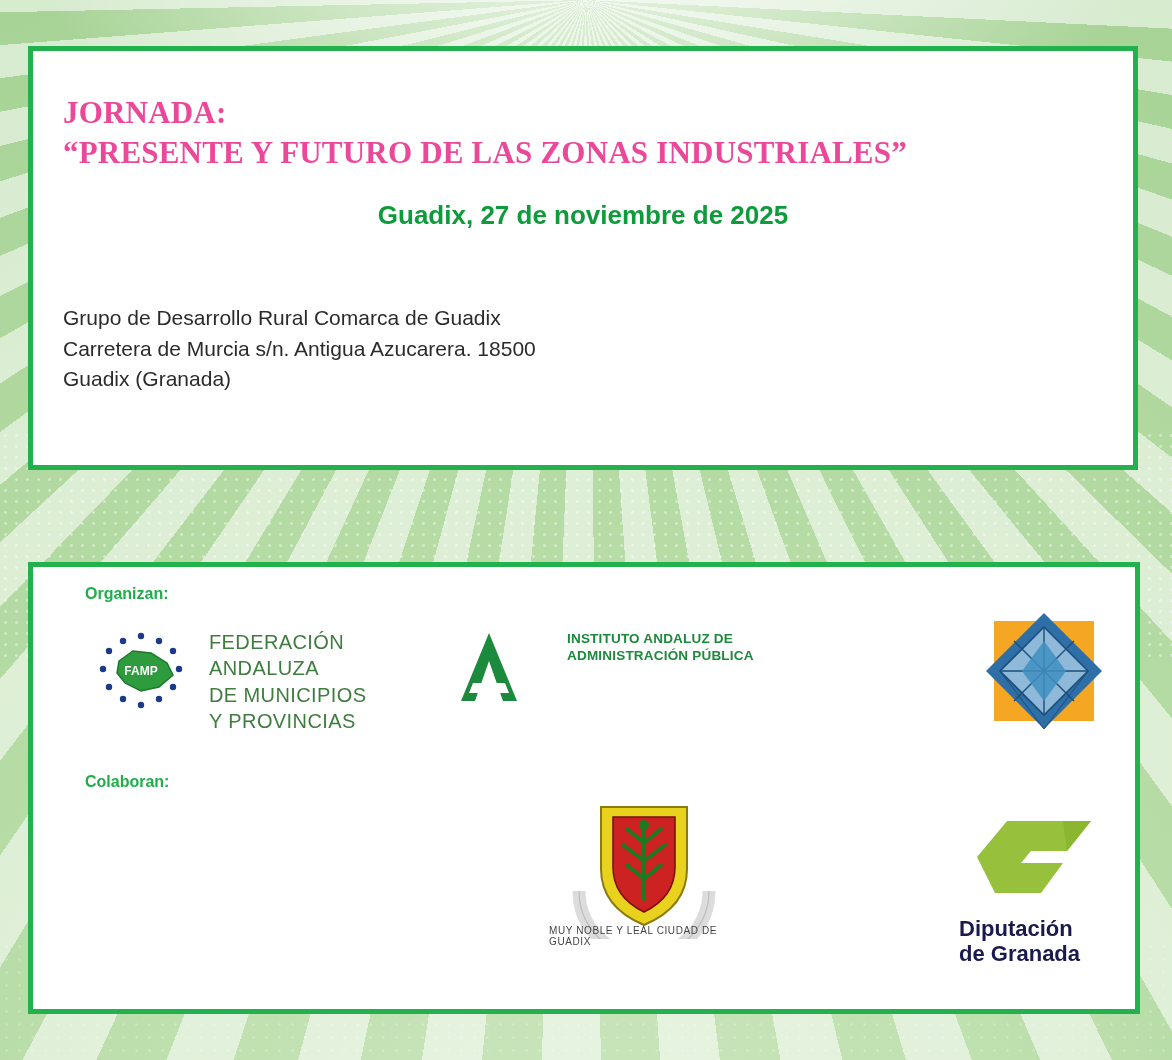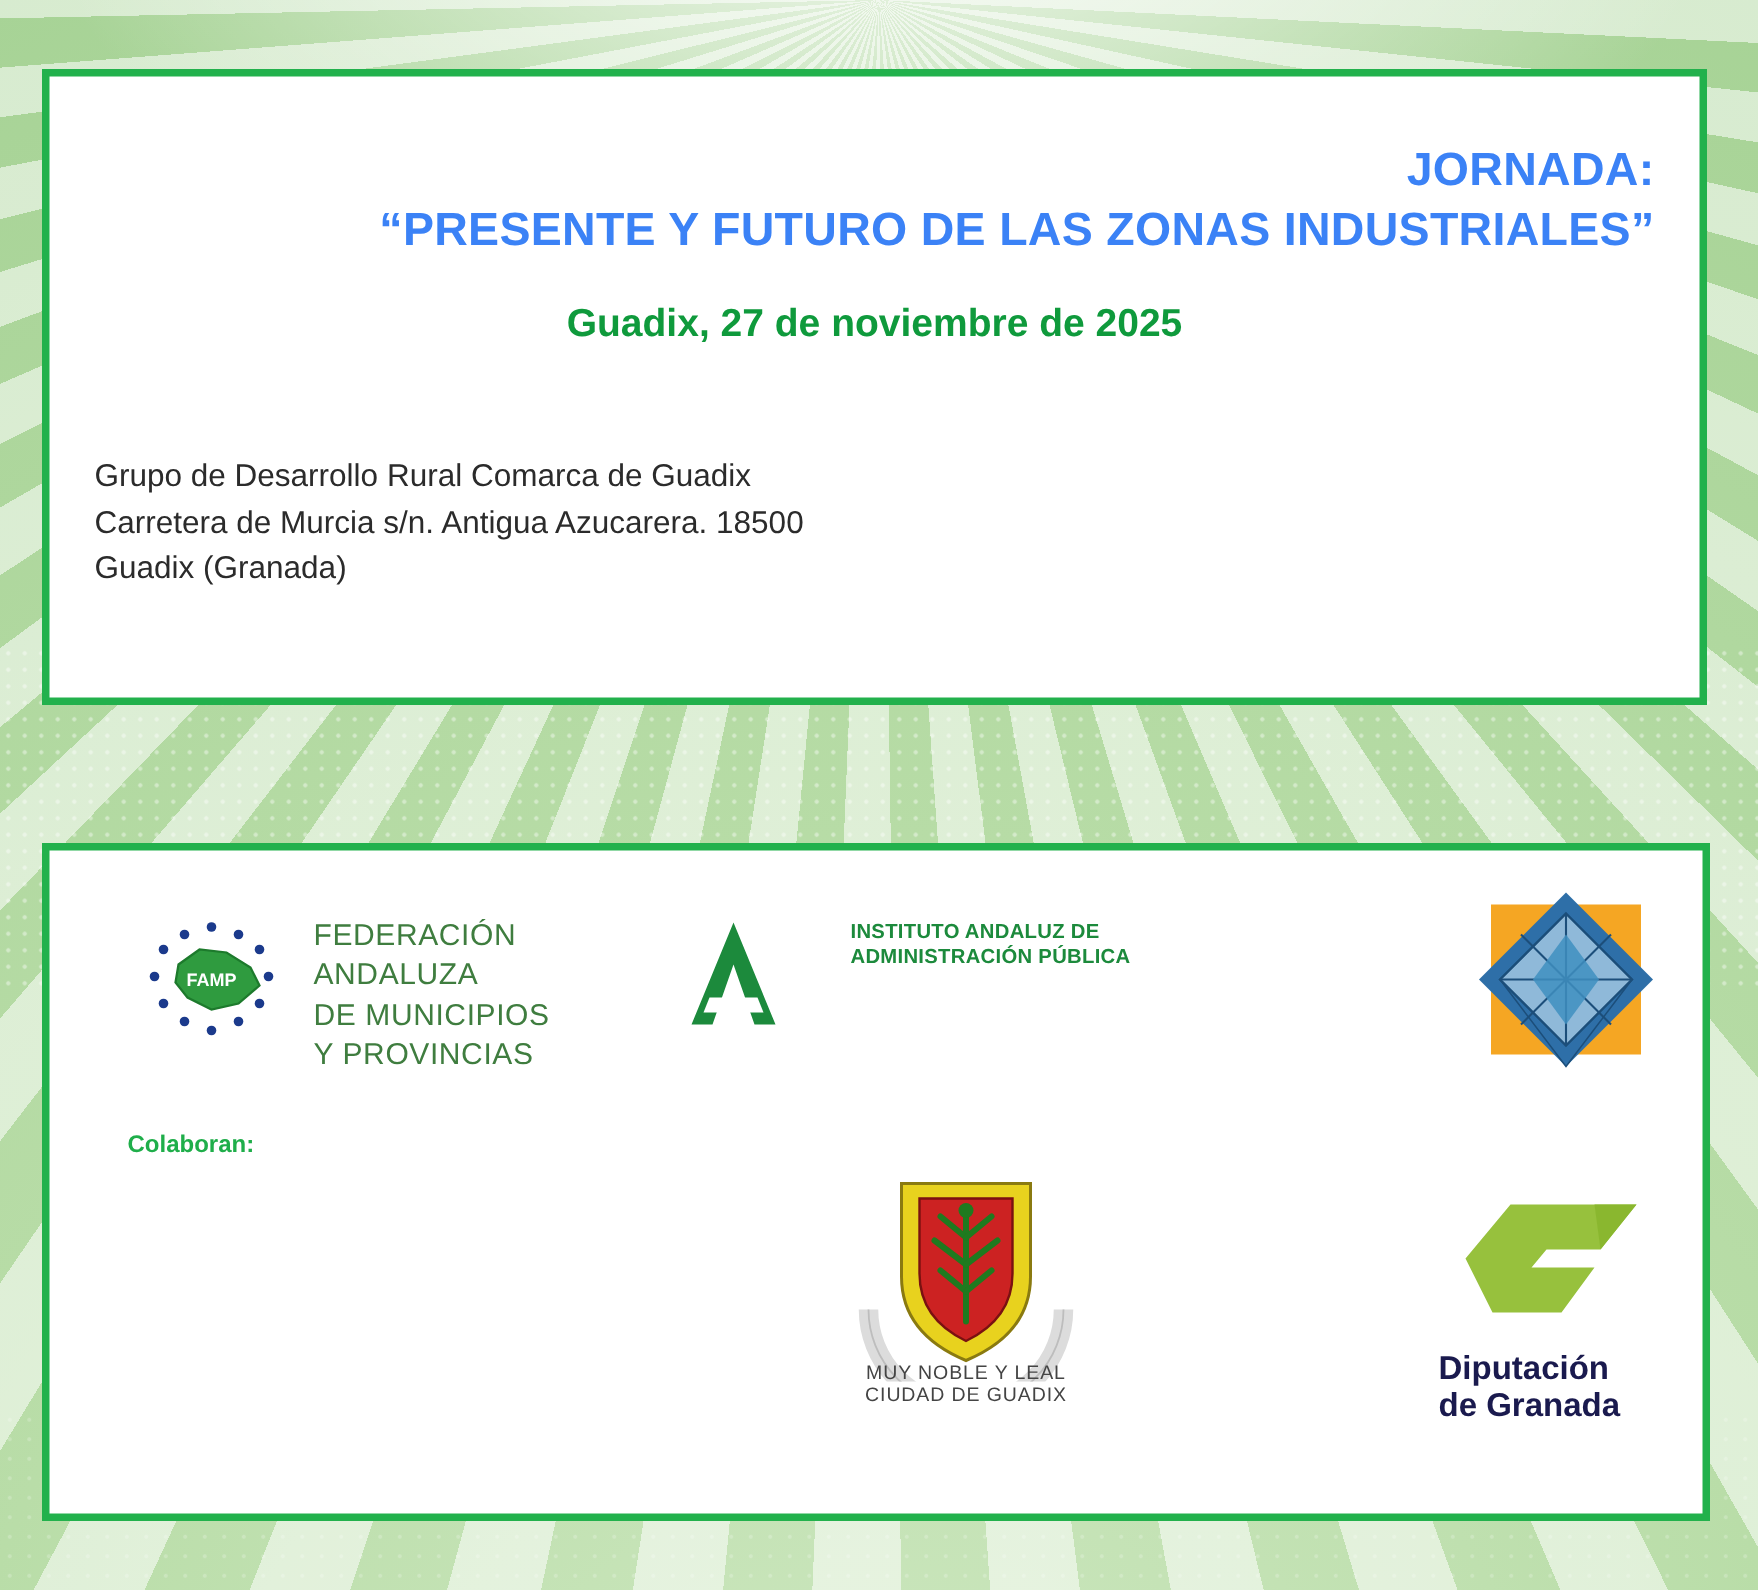--- a/index.html
+++ b/index.html
@@ -67,27 +67,28 @@
 
   .card-bottom {
     left: 28px;
     top: 562px;
     width: 1112px;
     height: 452px;
     padding: 18px 26px;
   }
 
   .title {
-    text-align: right;
-    color: #3b82f6;
+    text-align: left;
+    color: #ec4899;
     font-weight: bold;
     font-size: 31px;
     line-height: 1.28;
     letter-spacing: 0.2px;
     margin-top: 20px;
+    font-family: Liberation Serif, serif;
   }
   .title .line2 {
     display: block;
     white-space: nowrap;
     font-size: 31px;
   }
 
   .subtitle {
     text-align: center;
     color: #0f9a3c;
@@ -201,22 +202,21 @@
     font-weight: bold;
     font-size: 22px;
     line-height: 1.12;
     margin-top: 6px;
   }
   .shield .motto {
     position: absolute;
     left: 0;
     top: 126px;
     width: 190px;
-    text-align: center;
-    font-size: 13px;
+    font-size: 10px;
     color: #444;
     letter-spacing: 0.6px;
   }
 </style>
 </head>
 <body>
 
 <div class="poster">
   <div class="texture"></div>
   <div class="texture2"></div>
@@ -231,20 +231,21 @@
 
     <div class="address">
       <div>Grupo de Desarrollo Rural Comarca de Guadix</div>
       <div>Carretera de Murcia s/n. Antigua Azucarera. 18500</div>
       <div>Guadix (Granada)</div>
     </div>
   </div>
 
   <div class="card card-bottom">
 
+    <div class="section-label">Organizan:</div>
 
     <div class="logos-row">
 
       <div class="logo famp">
         <div class="stars-box">
           <svg width="112" height="110" viewBox="0 0 112 110" aria-hidden="true">
             <g fill="#1b3a8c">
               <circle cx="20" cy="30" r="3.2"></circle>
               <circle cx="34" cy="20" r="3.2"></circle>
               <circle cx="52" cy="15" r="3.2"></circle>

